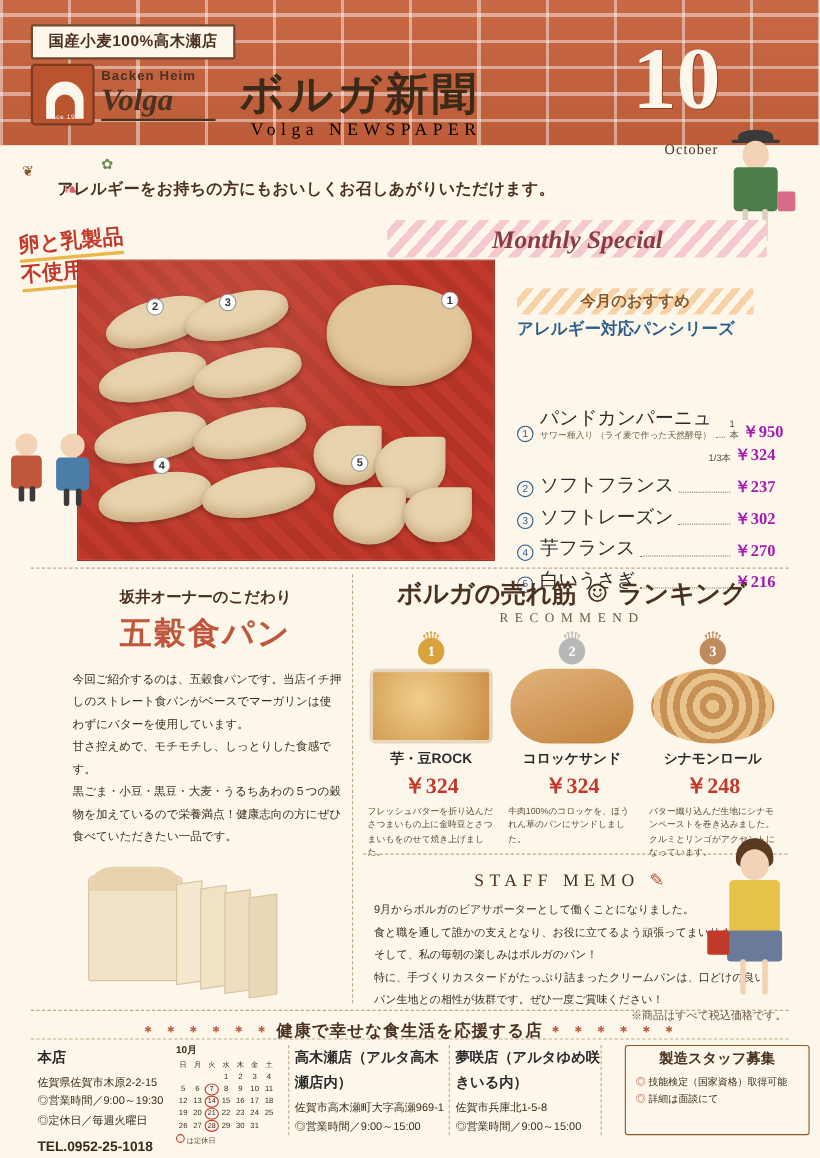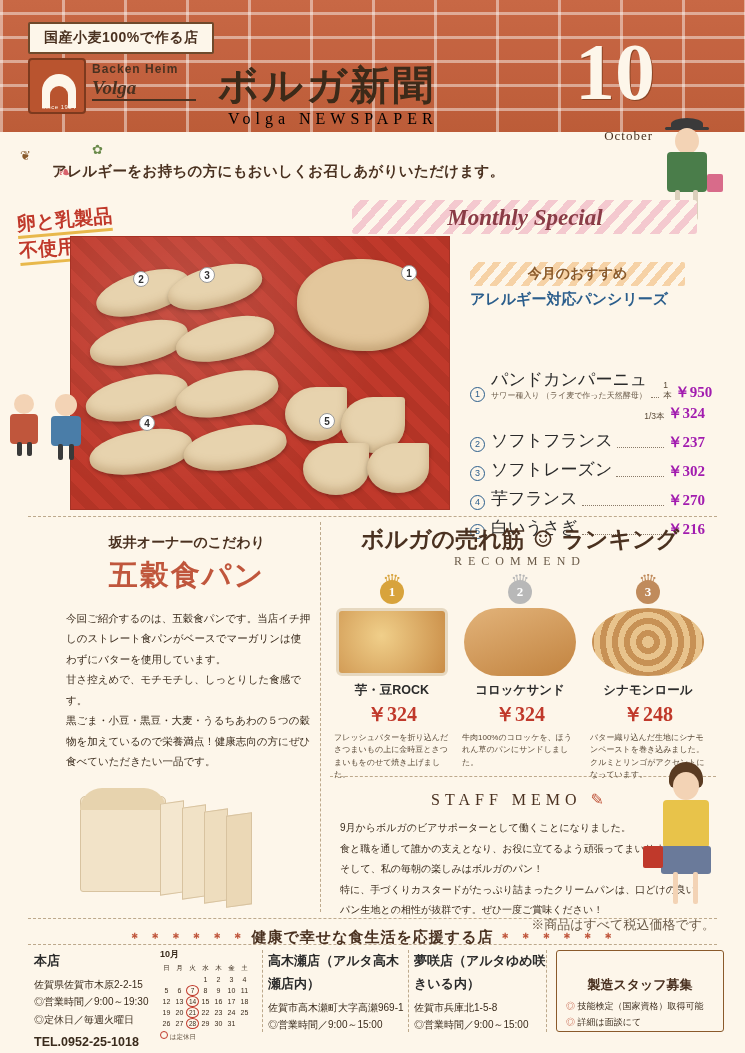--- a/index.html
+++ b/index.html
@@ -50,21 +50,21 @@
     position:absolute; left:20px; top:26px; width:18px; height:22px;
     background:#b9542f; border-radius:9px 9px 0 0;
   }
   .logo-badge .since{
     position:absolute; left:0; bottom:2px; width:58px; text-align:center;
     font-size:6px; color:#fdf6ea; letter-spacing:.5px;
   }
   .logo-text{ position:absolute; left:64px; top:4px; }
   .logo-text .bh{ font-size:12px; font-weight:bold; color:#4a3120; letter-spacing:1px;}
   .logo-text .volga{
-    font-family:"Liberation Serif", serif; font-size:19px; font-style:italic;
+    font-family:"Liberation Serif", serif; font-size:28px; font-style:italic;
     font-weight:bold; color:#4a3120; line-height:1; margin-top:2px;
   }
   .logo-text .rule{ width:104px; height:2px; background:#4a3120; margin-top:2px;}
 
   .news-title{
     position:absolute; left:218px; top:58px;
     font-family:"DejaVu Serif", serif; font-weight:bold;
     font-size:40px; letter-spacing:3px; color:#3c2a19;
   }
   .news-sub{
@@ -203,39 +203,39 @@
     position:absolute; left:340px; top:818px; width:360px;
     font-size:10px; line-height:2.05; color:#3a2b1c;
   }
 
   
   .foot-band{
     position:absolute; left:0; top:928px; width:745px; text-align:center;
     font-size:15px; font-weight:bold; color:#4a3120; letter-spacing:1px;
   }
   .stars{ color:#c0563c; letter-spacing:2px; font-size:13px;}
-  .tax-note{ position:absolute; right:30px; top:916px; font-size:13px; color:#6a5a48;}
+  .tax-note{ position:absolute; right:30px; top:916px; font-size:10px; color:#6a5a48;}
 
   .shop{ position:absolute; font-size:10px; color:#3a2b1c; line-height:1.75;}
   .shop h4{ margin:0 0 3px 0; font-size:13px; font-weight:bold; color:#2b2b2b;}
   .shop .tel{ font-size:12.5px; font-weight:bold; margin-top:4px;}
 
   .cal{ position:absolute; left:160px; top:948px; width:100px; }
   .cal .cm{ font-size:9px; font-weight:bold; margin-bottom:2px;}
   table.calt{ border-collapse:collapse; font-size:7px; }
   table.calt td, table.calt th{ width:13px; height:11px; text-align:center; padding:0; color:#3a2b1c; font-weight:normal;}
   table.calt th{ font-size:6.5px; }
   .sun{ color:#c0392b; }
   .sat{ color:#2b5e8c; }
   .closed{ color:#c0392b; border:1px solid #c0392b; border-radius:50%; display:inline-block; width:9px; height:9px; line-height:9px; font-size:6.5px;}
   .cal-note{ font-size:6.5px; margin-top:2px; color:#5a4a38;}
 
   .recruit{
-    position:absolute; left:556px; top:950px; width:168px; height:82px;
-    border:1.5px solid #8a5a2b; border-radius:3px; padding:25px 9px; background:#fdf6ea;
+    position:absolute; left:568px; top:950px; width:168px; height:82px;
+    border:1.5px solid #8a5a2b; border-radius:3px; padding:2px 9px; background:#fdf6ea;
   }
   .recruit h4{ margin:0 0 6px 0; font-size:13px; font-weight:bold; color:#4a3120; text-align:center;}
   .recruit li{ list-style:none; font-size:9px; margin:3px 0; color:#3a2b1c;}
   .recruit li:before{ content:"◎ "; color:#c0563c;}
 
   
   .person{ position:absolute; }
   .p-head{ position:absolute; border-radius:50%; background:#f3d3b5;}
   .p-body{ position:absolute; border-radius:4px;}
   .p-leg{ position:absolute; background:#3a3a3a; width:5px; border-radius:2px;}
@@ -243,21 +243,21 @@
 
   .smallbird{ position:absolute; font-size:13px; }
 </style>
 </head>
 <body>
 
 <div class="page">
 
   <div class="brick"></div>
 
-  <div class="tagline-box">国産小麦100%で作る店</div>
+  <div class="tagline-box">国産小麦100%高木瀬店</div>
 
   <div class="logo">
     <div class="logo-badge">
       <div class="arch"></div>
         <div class="door"></div>
       <div class="since">since 1984</div>
     </div>
     <div class="logo-text">
       <div class="bh">Backen Heim</div>
       <div class="volga">Volga</div>

